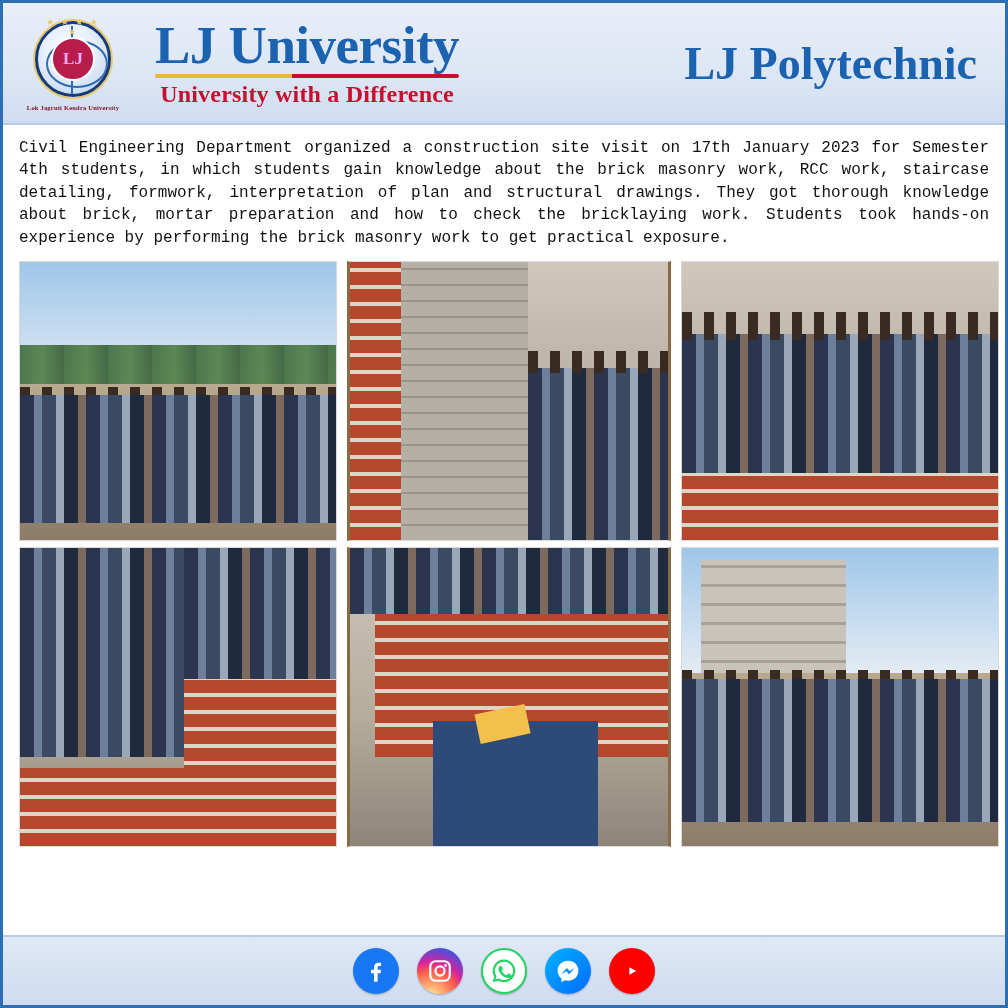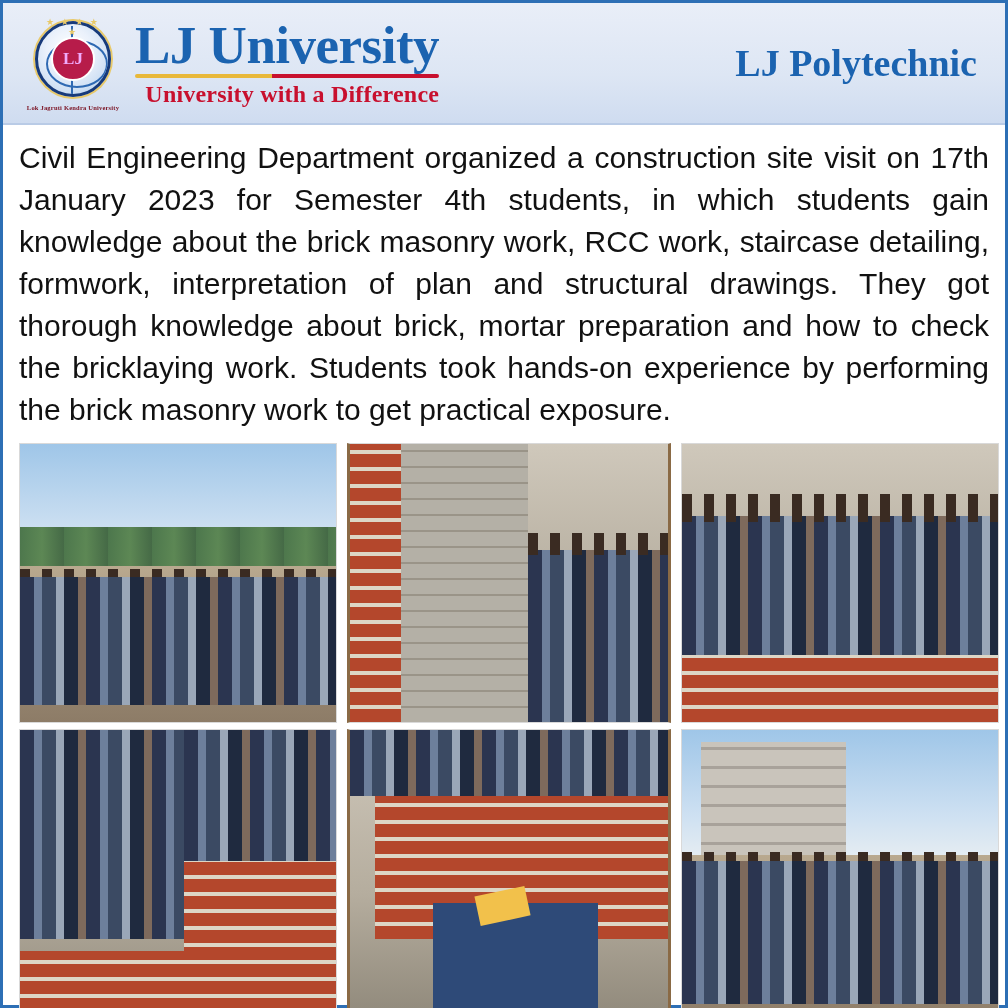--- a/index.html
+++ b/index.html
@@ -79,23 +79,23 @@
     z-index: 4;
   }
   .logo-banner {
     position: absolute; left: 0; bottom: 0;
     width: 96px; text-align: center;
     font-size: 6.5px; color: #7a1020; font-weight: bold;
     font-family: "Liberation Serif", serif;
     letter-spacing: .2px;
   }
   .brand {
-    margin-left: 10px;
-    flex: 0 0 auto;
-    text-align: right;
+    margin-left: 30px;
+    flex: 0 0 auto;
+    text-align: center;
   }
   .brand-title {
     font-family: "Liberation Serif", serif;
     font-size: 53px; font-weight: bold; color: #1b63b0;
     line-height: 1.02;
     letter-spacing: -0.5px;
   }
   .brand-rule {
     height: 4px; width: 100%;
     background: linear-gradient(to right, #e8b83a 0%, #e8b83a 45%, #c8102e 45%, #c8102e 100%);
@@ -103,30 +103,30 @@
     border-radius: 2px;
   }
   .brand-sub {
     font-family: "Liberation Serif", serif;
     font-size: 24px; color: #c8102e; font-weight: bold;
     letter-spacing: .2px;
   }
   .dept {
     margin-left: auto;
     font-family: "Liberation Serif", serif;
-    font-size: 38px; font-weight: bold; color: #1b63b0;
+    font-size: 46px; font-weight: bold; color: #1b63b0;
     padding-right: 10px;
     white-space: nowrap;
   }
 
   
   .body-text {
     padding: 12px 16px 4px 16px;
-    font-family: Liberation Sans, sans-serif;
-    font-size: 30px;
+    font-family: Liberation Mono, monospace;
+    font-size: 16px;
     line-height: 1.40;
     color: #111111;
     text-align: justify;
     text-justify: inter-word;
     flex: 0 0 auto;
   }
 
   
   .grid {
     padding: 8px 16px 6px 16px;

